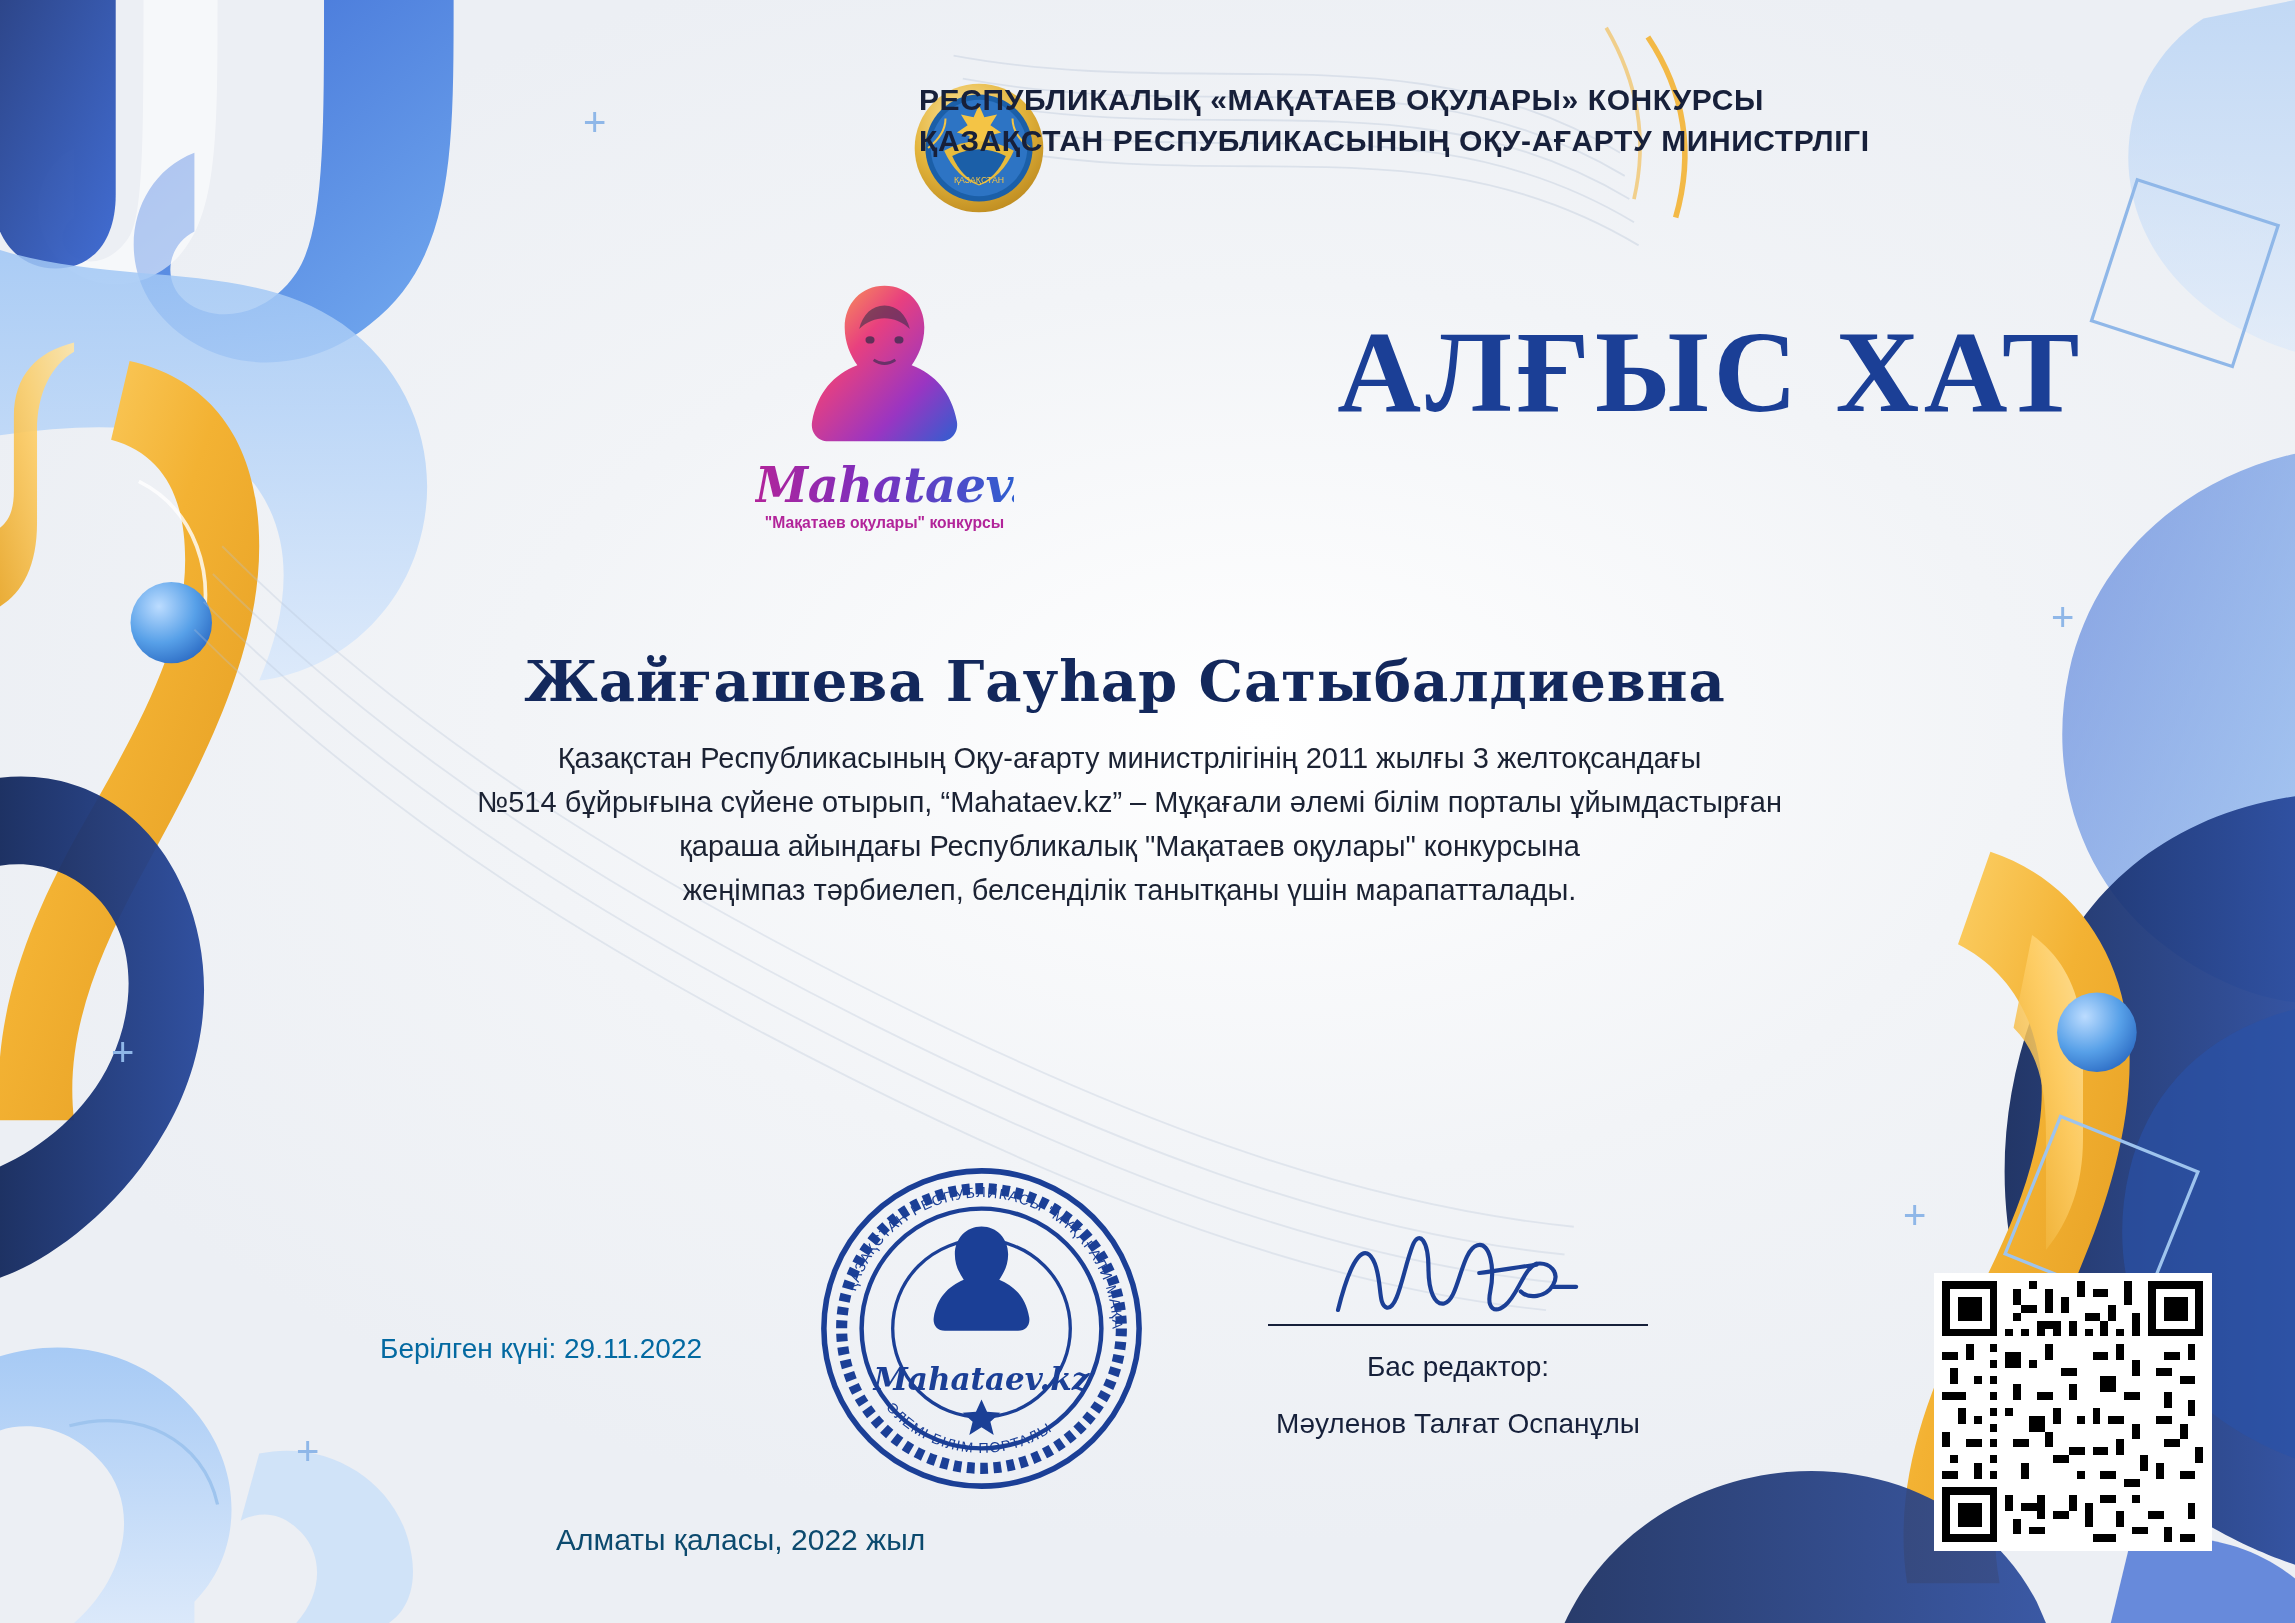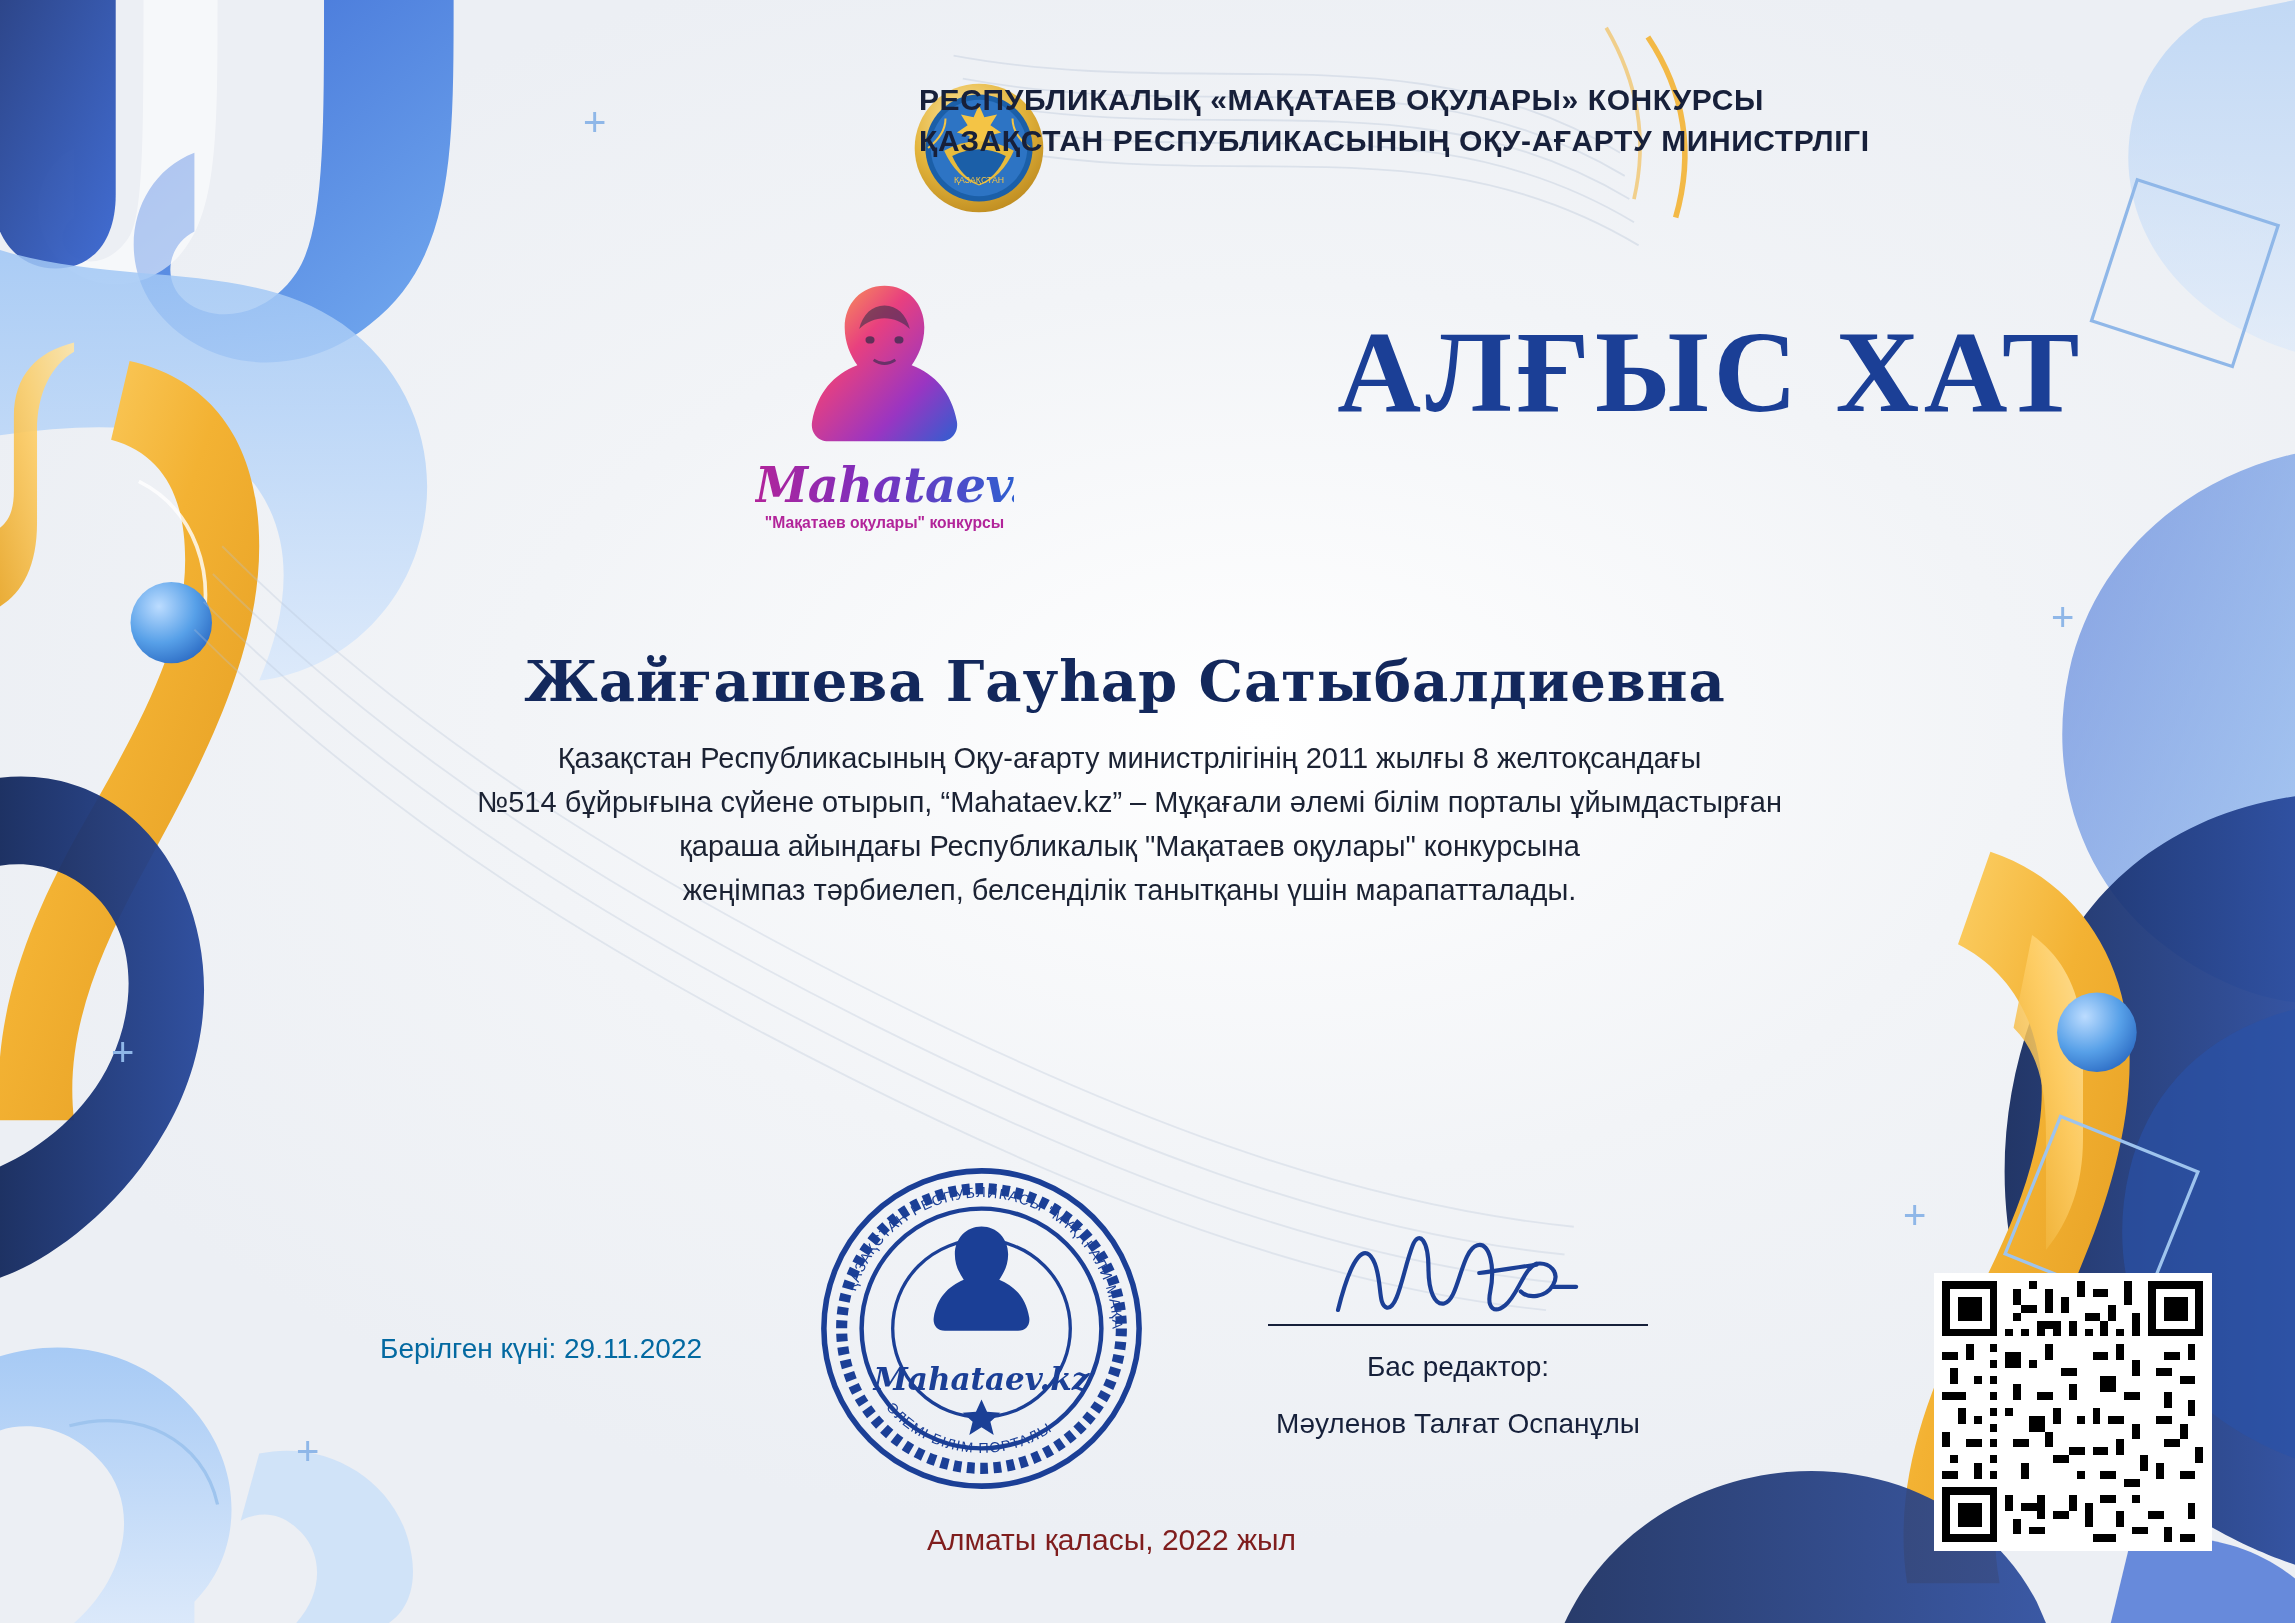--- a/index.html
+++ b/index.html
@@ -184,23 +184,22 @@
     color: #16203a;
     margin-top: 25px;
   }
 
   
   .footer {
     position: absolute;
     left: 556px;
     top: 1523px;
     width: 1111px;
-    text-align: center;
     font-size: 30px;
-    color: #7f1d1d;
+    color: #0c4a6e;
   }
 
   
   .qr {
     position: absolute;
     right: 83px;
     bottom: 72px;
     width: 278px;
     height: 278px;
     background: #ffffff;
@@ -351,21 +350,21 @@
     </svg>
     <div class="logo-name">Mahataev.kz</div>
     <div class="logo-sub">"Мақатаев оқулары" конкурсы</div>
   </div>
 
   <div class="title">АЛҒЫС ХАТ</div>
 
   <div class="recipient">Жайғашева Гауһар Сатыбалдиевна</div>
 
   <div class="body-text">
-    <div>Қазақстан Республикасының Оқу-ағарту министрлігінің 2011 жылғы 8 желтоқсандағы</div>
+    <div>Қазақстан Республикасының Оқу-ағарту министрлігінің 2011 жылғы 3 желтоқсандағы</div>
     <div>№514 бұйрығына сүйене отырып, “Mahataev.kz” – Мұқағали әлемі білім порталы ұйымдастырған</div>
     <div>қараша айындағы Республикалық "Мақатаев оқулары" конкурсына</div>
     <div>жеңімпаз тәрбиелеп, белсенділік танытқаны үшін марапатталады.</div>
   </div>
 
   <div class="issued">Берілген күні: 29.11.2022</div>
 
   <div class="stamp">
     <svg viewBox="0 0 300 300" width="333" height="333">
       <defs>

